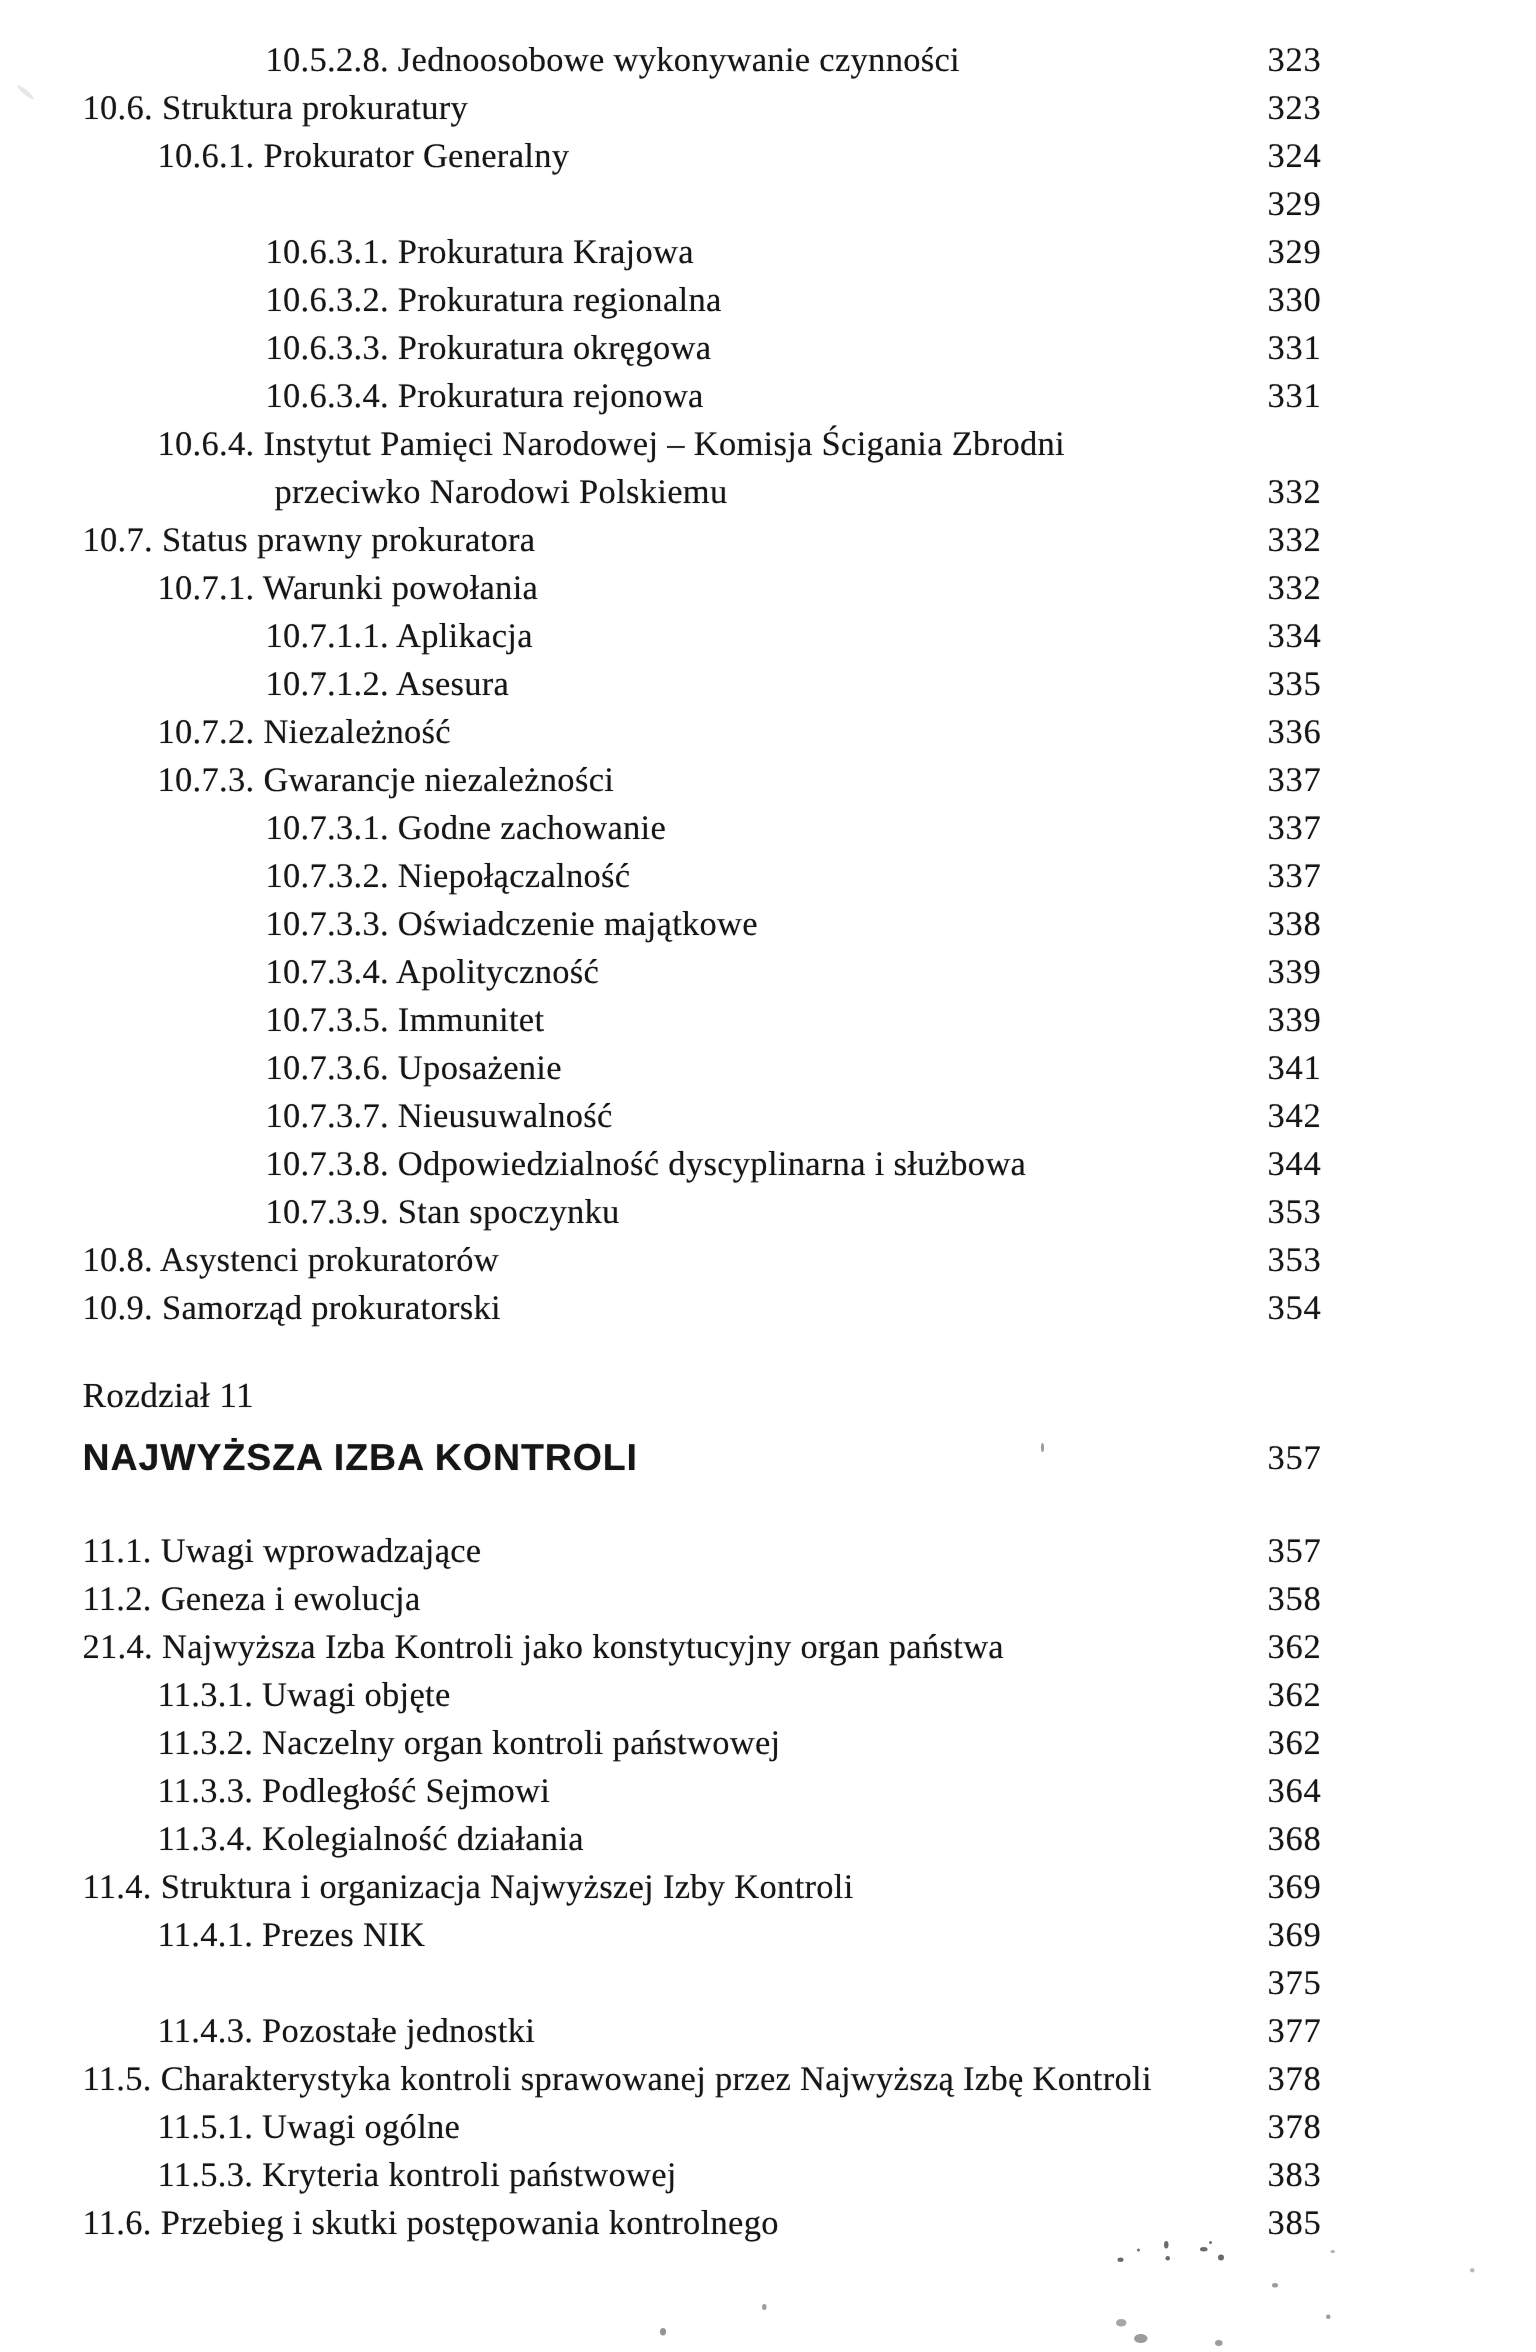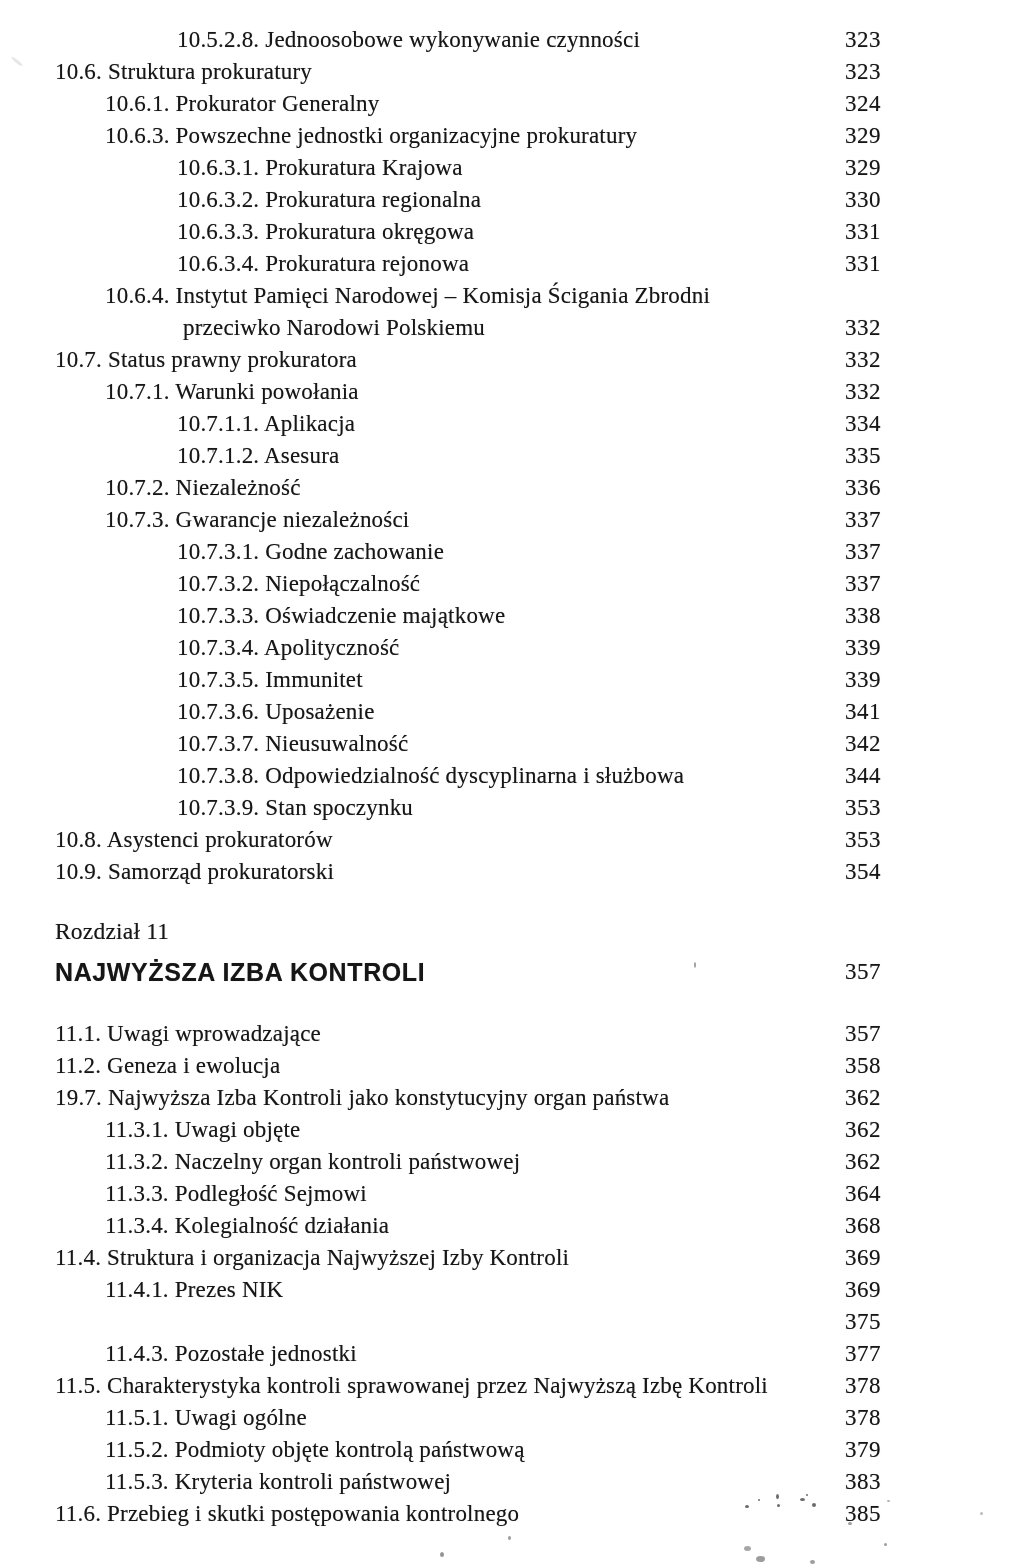--- a/index.html
+++ b/index.html
@@ -84,21 +84,20 @@
       </div>
       <div class="row lvl-1">
         <span class="entry-text">10.6. Struktura prokuratury</span>
         <span class="page-num">323</span>
       </div>
       <div class="row lvl-2">
         <span class="entry-text">10.6.1. Prokurator Generalny</span>
         <span class="page-num">324</span>
       </div>
       <div class="row lvl-2">
-        <span class="entry-text">10.6.3. Powszechne jednostki organizacyjne prokuratury</span>
         <span class="page-num">329</span>
       </div>
       <div class="row lvl-3">
         <span class="entry-text">10.6.3.1. Prokuratura Krajowa</span>
         <span class="page-num">329</span>
       </div>
       <div class="row lvl-3">
         <span class="entry-text">10.6.3.2. Prokuratura regionalna</span>
         <span class="page-num">330</span>
       </div>
@@ -201,21 +200,21 @@
   <div id="section2" class="rows section-2">
       <div class="row lvl-1">
         <span class="entry-text">11.1. Uwagi wprowadzające</span>
         <span class="page-num">357</span>
       </div>
       <div class="row lvl-1">
         <span class="entry-text">11.2. Geneza i ewolucja</span>
         <span class="page-num">358</span>
       </div>
       <div class="row lvl-1">
-        <span class="entry-text">19.7. Najwyższa Izba Kontroli jako konstytucyjny organ państwa</span>
+        <span class="entry-text">21.4. Najwyższa Izba Kontroli jako konstytucyjny organ państwa</span>
         <span class="page-num">362</span>
       </div>
       <div class="row lvl-2">
         <span class="entry-text">11.3.1. Uwagi objęte</span>
         <span class="page-num">362</span>
       </div>
       <div class="row lvl-2">
         <span class="entry-text">11.3.2. Naczelny organ kontroli państwowej</span>
         <span class="page-num">362</span>
       </div>
@@ -242,24 +241,20 @@
         <span class="entry-text">11.4.3. Pozostałe jednostki</span>
         <span class="page-num">377</span>
       </div>
       <div class="row lvl-1">
         <span class="entry-text">11.5. Charakterystyka kontroli sprawowanej przez Najwyższą Izbę Kontroli</span>
         <span class="page-num">378</span>
       </div>
       <div class="row lvl-2">
         <span class="entry-text">11.5.1. Uwagi ogólne</span>
         <span class="page-num">378</span>
-      </div>
-      <div class="row lvl-2">
-        <span class="entry-text">11.5.2. Podmioty objęte kontrolą państwową</span>
-        <span class="page-num">379</span>
       </div>
       <div class="row lvl-2">
         <span class="entry-text">11.5.3. Kryteria kontroli państwowej</span>
         <span class="page-num">383</span>
       </div>
       <div class="row lvl-1">
         <span class="entry-text">11.6. Przebieg i skutki postępowania kontrolnego</span>
         <span class="page-num">385</span>
       </div>
     </div>

